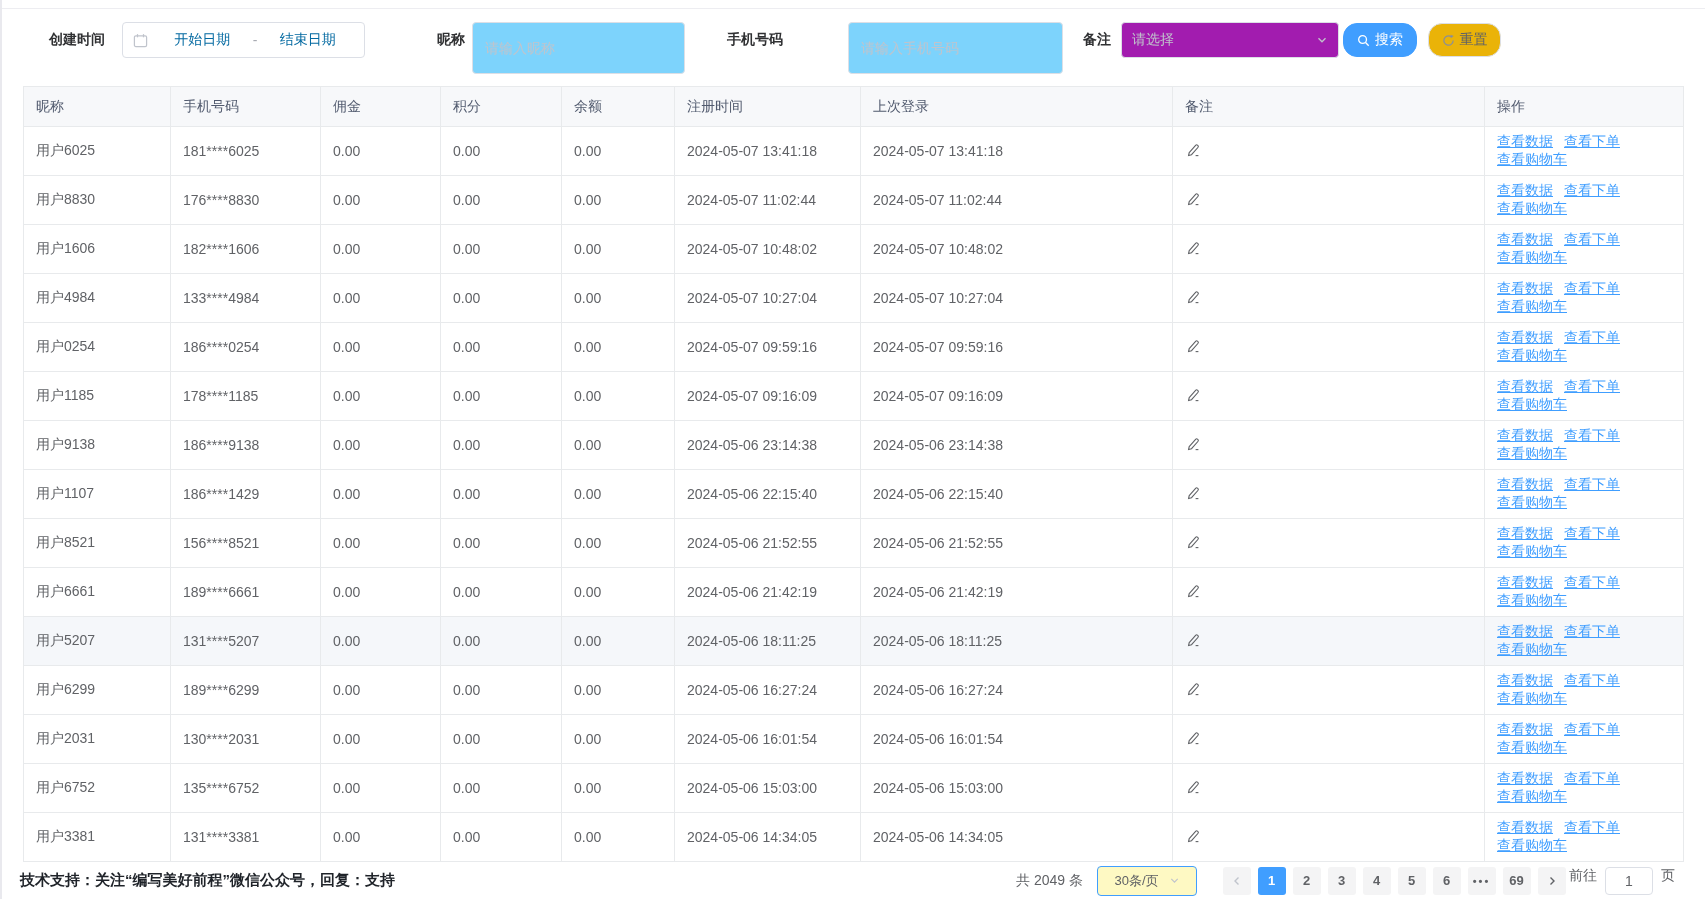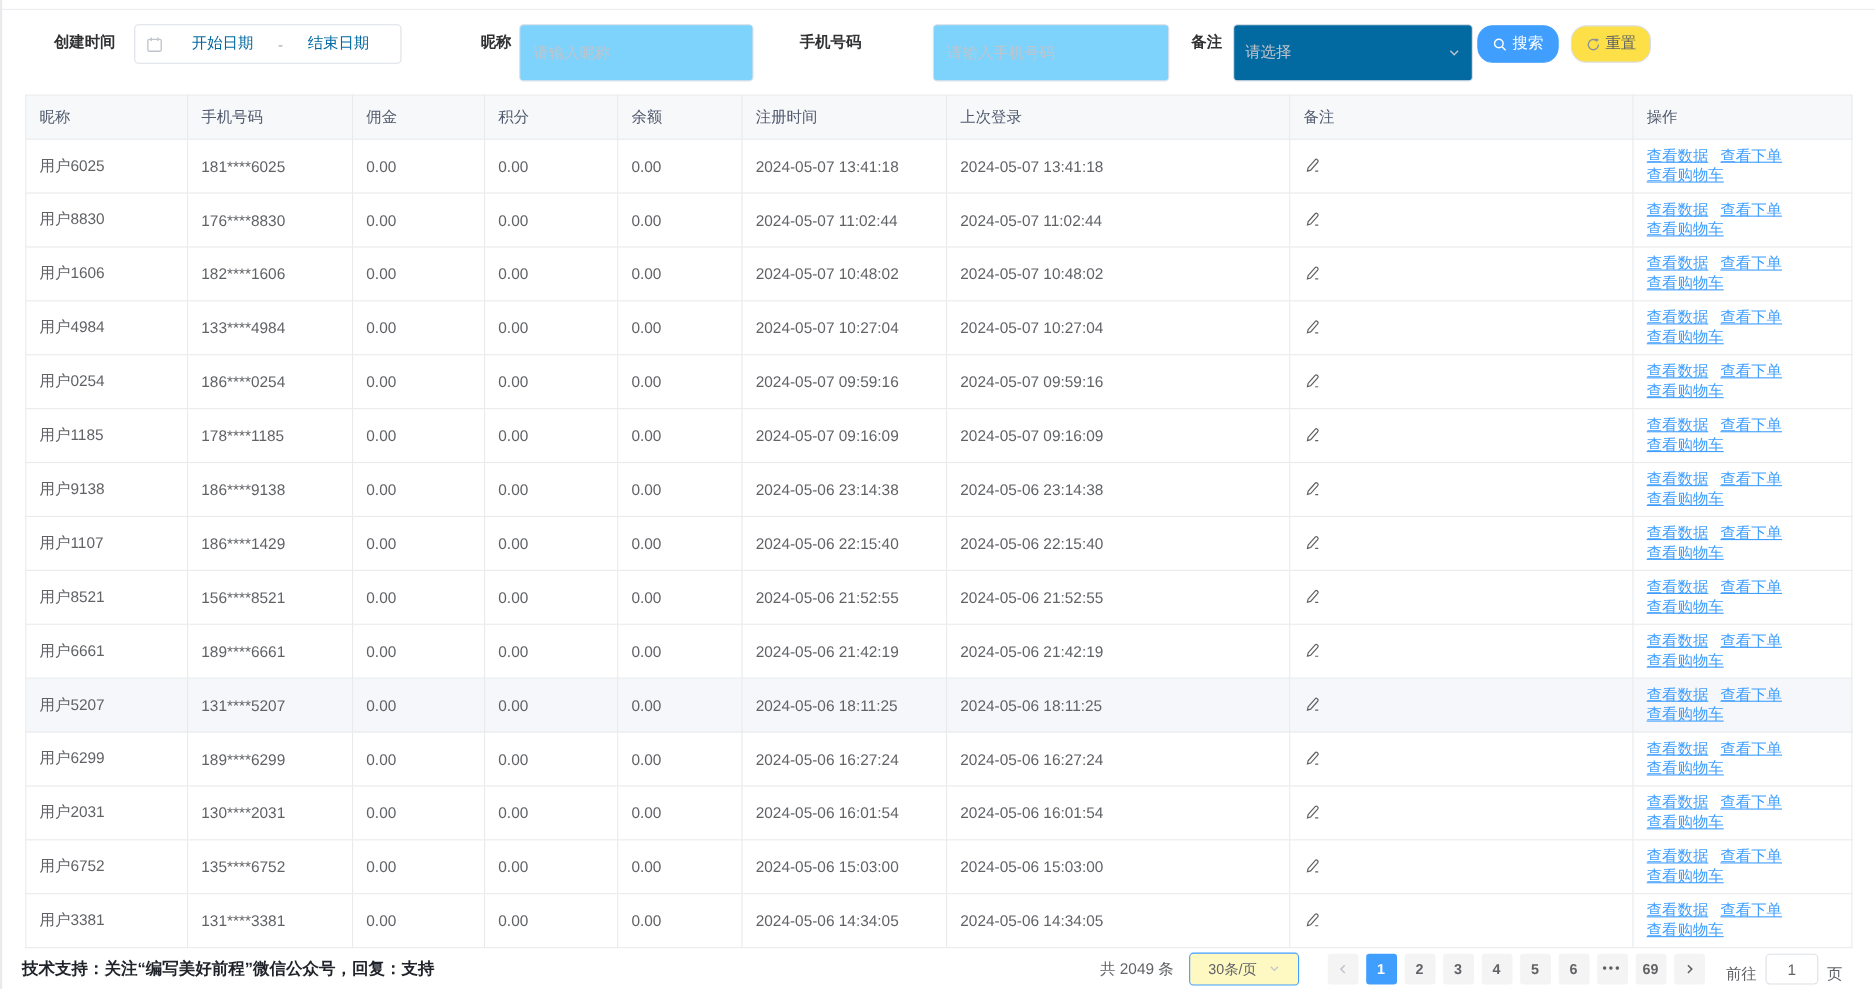--- a/index.html
+++ b/index.html
@@ -18,29 +18,29 @@
              font-weight:700; color:#303133; font-size:14px;font-family:Liberation Serif, serif; }
   .f-input { position:absolute; top:22px; height:52px; border:1px solid #dcdfe6;
              border-radius:4px; background:#7dd3fc; font-size:14px; color:#606266;
              padding:0 12px; outline:none; font-family:inherit; }
   .f-input::placeholder { color:#c0c4cc; }
   .date-range { position:absolute; top:22px; left:122px; width:243px; height:36px;
                 border:1px solid #dcdfe6; border-radius:4px; background:#fff;
                 display:flex; align-items:center; padding:0 10px; }
   .date-range .ph { color:#0369a1; font-size:14px; flex:1; text-align:center; }
   .date-range .sep { color:#a8abb2; padding:0 4px; }
-  .sel-box { position:absolute; top:22px; height:52px; border:1px solid #dcdfe6;
-             border-radius:4px; background:#0369a1; display:flex; align-items:center;
+  .sel-box { position:absolute; top:22px; height:36px; border:1px solid #dcdfe6;
+             border-radius:4px; background:#a21caf; display:flex; align-items:center;
              padding:0 10px; }
   .sel-box .ph { color:#c0c4cc; flex:1; }
   .btn { position:absolute; top:23px; height:34px; border-radius:14px; font-size:14px;
          display:flex; align-items:center; justify-content:center; gap:5px;
          cursor:pointer; border:1px solid transparent; font-family:inherit; }
   .btn-primary { background:#409eff; border-color:#409eff; color:#fff; }
-  .btn-plain { background:#fde047; border-color:#dcdfe6; color:#606266; }
+  .btn-plain { background:#eab308; border-color:#dcdfe6; color:#606266; }
 
   
   table.user-table { position:absolute; top:86px; left:23px; width:1660px;
                      border-collapse:collapse; table-layout:fixed; }
   .user-table th { background:#f7f8fa; height:40px; font-weight:500; color:#515a6e;
                    text-align:left; padding:0 12px; font-size:14px;
                    border:1px solid #e8eaec; }
   .user-table td { height:49px; border:1px solid #e8eaec; padding:0 12px;
                    font-size:14px; color:#606266; background:#fff; }
   .user-table tr.hl td { background:#f5f7fa; }
@@ -60,21 +60,21 @@
                  display:flex; align-items:center; justify-content:center; gap:10px;
                  color:#606266; font-size:13px; margin-right:22px; background:#fef9c3;
                  cursor:pointer; }
   .pg-btn { min-width:28px; height:28px; border-radius:3px; background:#f4f4f5;
             color:#606266; font-size:13px; font-weight:600; display:flex;
             align-items:center; justify-content:center; margin:0 3.5px;
             cursor:pointer; padding:0 4px; }
   .pg-btn.active { background:#409eff; color:#fff; }
   .pg-btn.disabled { cursor:default; }
   .pg-ellipsis { letter-spacing:2px; font-size:11px; }
-  .goto { display:flex; align-items:flex-end; margin-left:16px; color:#606266; }
+  .goto { display:flex; align-items:flex-start; margin-left:0; color:#606266; }
   .goto input { width:48px; height:28px; border:1px solid #dcdfe6; border-radius:4px;
                 text-align:center; margin:0 8px; font-size:14px; color:#606266;
                 outline:none; font-family:inherit; }
   svg { display:block; }
 </style>
 </head>
 <body>
 
 <div class="top-line"></div>
 <div class="left-line"></div>

